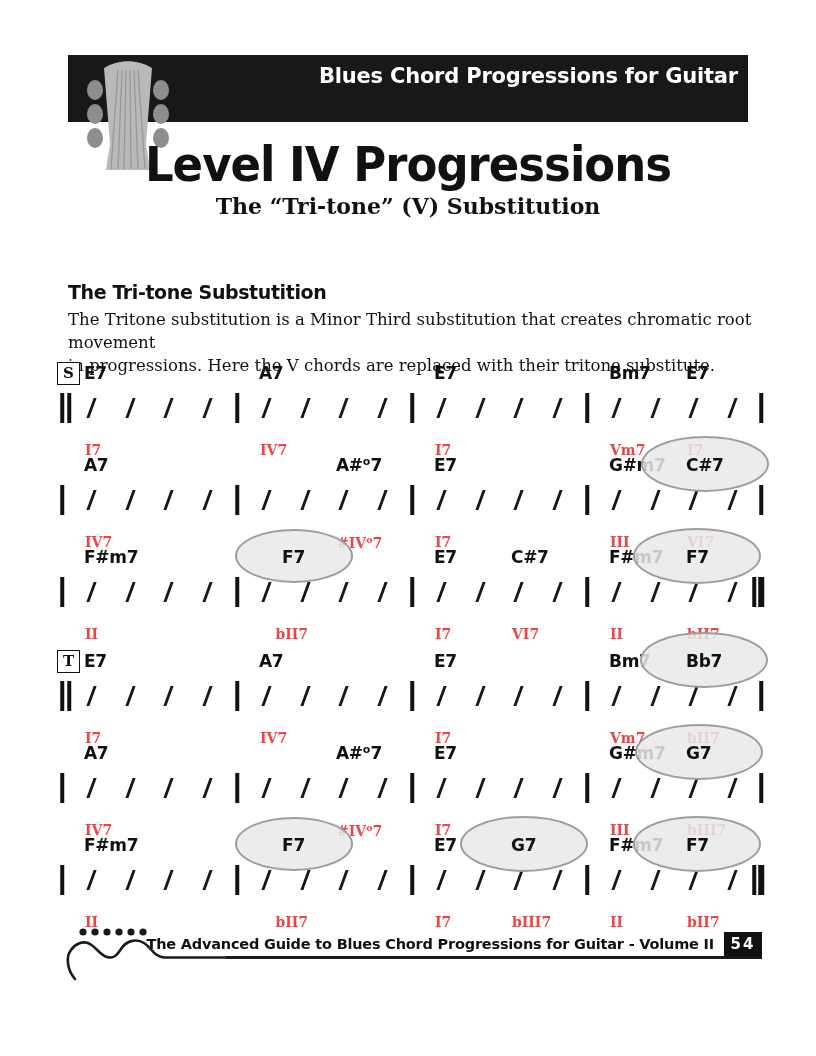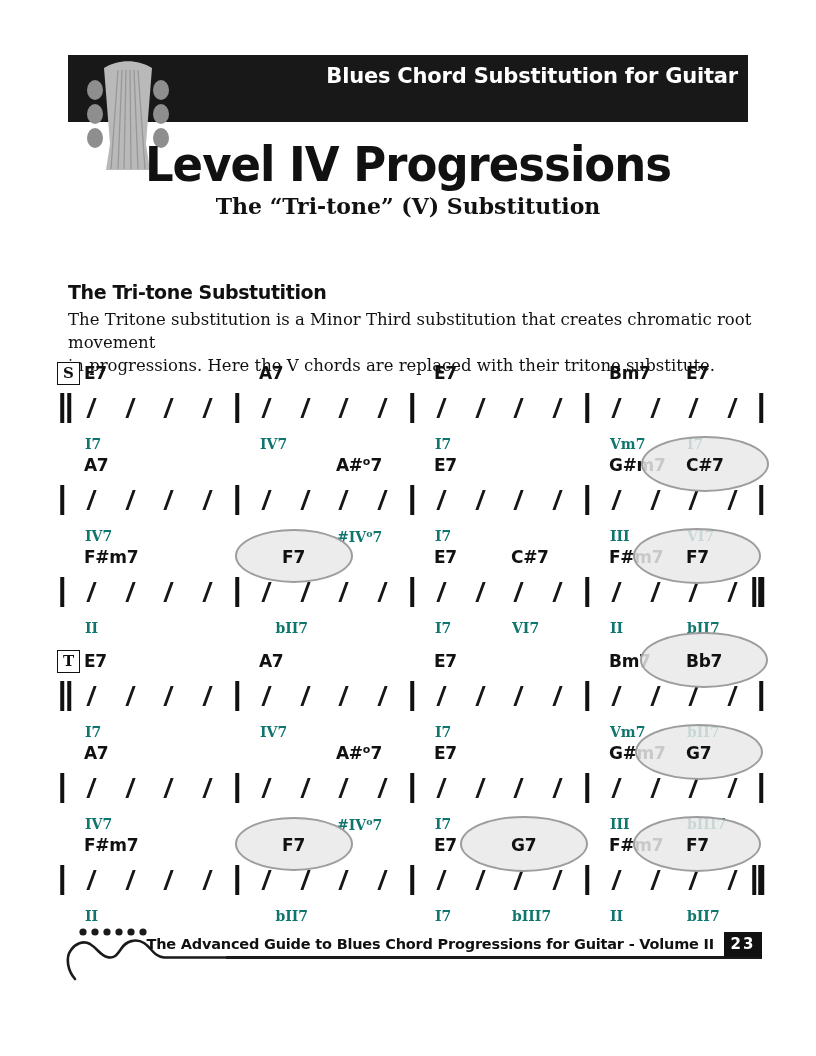--- a/index.html
+++ b/index.html
@@ -45,22 +45,22 @@
   .chord .dim { font-size:11px; vertical-align:6px; letter-spacing:0; }
   .oval { position:absolute; left:50%; top:50%; transform:translate(-50%,-52%); z-index:-1;
           border:2.5px solid #9d9d9d; background:rgba(233,233,233,0.85); border-radius:50%; }
 
   .barline { position:absolute; top:0; width:3.5px; height:30px; background:#111;
              transform:translateX(-50%); }
   .barline.thick { width:5.5px; }
   .slash { position:absolute; top:5px; width:3px; height:20px; background:#161616;
            transform:skewX(-20deg); }
 
-  .numeral { position:absolute; top:10px; font-family:"DejaVu Serif", serif; font-size:14px;
-             font-weight:bold; color:#0f766e; white-space:nowrap;text-align:center; }
+  .numeral { position:absolute; top:16px; font-family:"DejaVu Serif", serif; font-size:14px;
+             font-weight:bold; color:#ef4444; white-space:nowrap;text-align:center; }
   .numeral .dim { font-size:9.5px; vertical-align:5px; }
 
   
   .footer { position:absolute; left:62px; top:924px; width:700px; height:62px; }
   .guitar-body { position:absolute; left:0; top:0; overflow:visible; }
   .footer-rule { position:absolute; left:164px; right:0; top:32px; height:3px; background:#1a1a1a; }
   .footer-title { position:absolute; right:48px; top:12px; font-size:14.5px; font-weight:bold;
                   letter-spacing:-0.2px; }
   .page-number { position:absolute; right:0; top:8px; width:38px; height:25px; background:#111;
                  color:#fff; font-size:15px; font-weight:bold; text-align:center; line-height:25px;
@@ -82,21 +82,21 @@
       <path d="M26,10 C40,1 60,1 74,10 L68,86 L72,112 L28,112 L32,86 Z" fill="#b9b9b9"></path>
       <g stroke="#989898" stroke-width="1.3">
         <line x1="40" y1="12" x2="33" y2="111"></line>
         <line x1="44" y1="12" x2="40" y2="111"></line>
         <line x1="48" y1="12" x2="46" y2="111"></line>
         <line x1="52" y1="12" x2="53" y2="111"></line>
         <line x1="56" y1="12" x2="60" y2="111"></line>
         <line x1="60" y1="12" x2="67" y2="111"></line>
       </g>
     </svg>
-    <div class="topbar-title">Blues Chord Substitution for Guitar</div>
+    <div class="topbar-title">Blues Chord Progressions for Guitar</div>
   </div>
 
   <h1 class="main-title">Level IV Progressions</h1>
   <h2 class="sub-title">The “Tri-tone” (V) Substitution</h2>
 
   <h3 class="section-heading">The Tri-tone Substutition</h3>
   <p class="intro-body">The Tritone substitution is a Minor Third substitution that creates chromatic root movement
 in progressions. Here the V chords are replaced with their tritone substitute.</p>
 
   <div id="chart-S" class="chart">
@@ -355,16 +355,16 @@
           <circle cx="33" cy="8" r="3.6"></circle>
           <circle cx="45" cy="8" r="3.6"></circle>
         <circle cx="57" cy="8" r="3.6"></circle>
           <circle cx="69" cy="8" r="3.6"></circle>
           <circle cx="81" cy="8" r="3.6"></circle>
       </g>
       <path d="M13,55 C6,47 3,34 9,26 C13,20 21,16 28,20 C36,25 38,31 45,33 C52,35 55,31 59,25 C64,17 74,14 82,19 C90,24 91,32 102,33.5 L168,33.5" fill="none" stroke="#1a1a1a" stroke-width="2.6" stroke-linecap="round"></path>
     </svg>
     <div class="footer-rule"></div>
     <div class="footer-title">The Advanced Guide to Blues Chord Progressions for Guitar - Volume II</div>
-    <div class="page-number">23</div>
+    <div class="page-number">54</div>
   </div>
 
 </div>
 
 </body></html>

